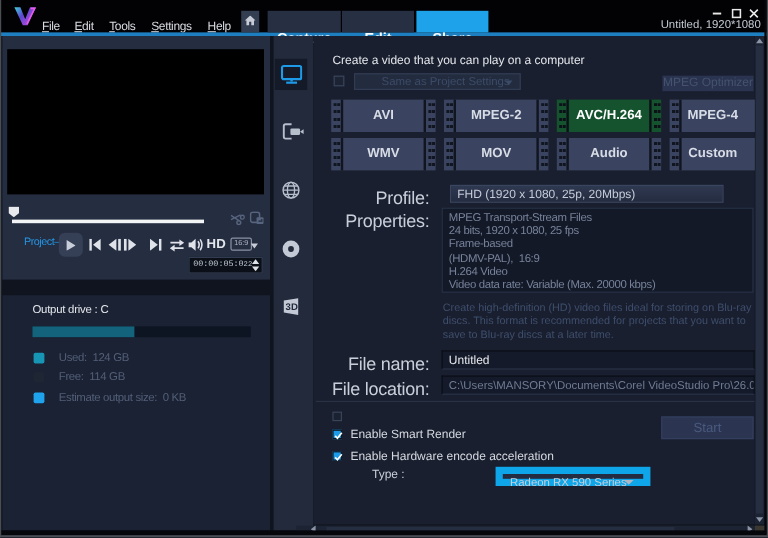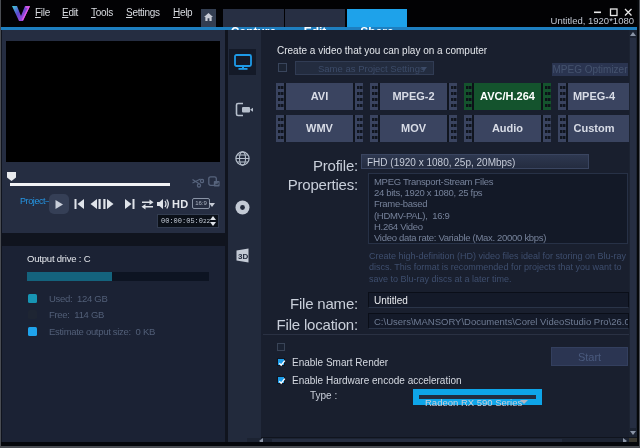--- a/index.html
+++ b/index.html
@@ -2,21 +2,21 @@
 <html><head>
 <meta charset="utf-8">
 <style>
   * { margin:0; padding:0; box-sizing:border-box; }
   html,body { width:640px; height:448px; overflow:hidden; }
   body { font-family:"Liberation Sans", sans-serif; background:#10141e; position:relative; }
   .abs { position:absolute; }
 
   
   #menubar { left:0; top:0; width:640px; height:27px; background:#020204; }
-  .menu { position:absolute; top:7px; color:#d8dbe0; font-size:10px; letter-spacing:-0.3px; }
+  .menu { position:absolute; top:17px; color:#d8dbe0; font-size:10px; letter-spacing:-0.3px; }
   .menu u { text-decoration:underline; }
   #blueline { left:0; top:27px; width:640px; height:3px; background:#1e7fc0; }
 
   .tab { position:absolute; top:9px; height:18px; color:#fff; font-size:12px; font-weight:bold;
          text-align:center; background:#272f43; }
   .tab span { display:block; margin-top:16px; }
   #tab-share { background:#1ea2ea; }
 
   
   #wintitle { position:absolute; top:15px; right:6px; color:#c3c9d3; font-size:9.5px; }
@@ -62,21 +62,21 @@
                        repeating-linear-gradient(to bottom,#10151f 0 2.5px, transparent 2.5px 6px);
      background-size:2.5px 100%,2.5px 100%; background-position:1.5px 1px,5px 1px; background-repeat:no-repeat; }
   .film .hl { left:0; } .film .hr { right:0; }
   .film.sel { background:#14532d; color:#fff; }
   .film.sel i { background:#0c1118; }
   .film.clip { width:72px; }
   .film.sel .h { background-image: repeating-linear-gradient(to bottom,#0c1118 0 2.5px, transparent 2.5px 6px),
                        repeating-linear-gradient(to bottom,#0c1118 0 2.5px, transparent 2.5px 6px); }
 
   .lab { position:absolute; color:#c9cfda; font-size:15px; letter-spacing:-0.2px; text-align:right; right:271px; }
-  #profilefield { left:100px; top:124px; width:228px; height:15px;
+  #profilefield { left:114px; top:124px; width:228px; height:15px;
      background:linear-gradient(#2e3850,#242c40); border:1px solid #3a4560;
      color:#c5cbd8; font-size:10px; line-height:15px; padding-left:5px; white-space:nowrap; }
   #propbox { left:107px; top:143px; width:260px; height:71px; background:#131927; border:1px solid #273146;
      color:#76829a; font-size:9.5px; letter-spacing:-0.3px; line-height:11.2px; padding:2px 0 0 5px; white-space:nowrap; }
   #desc { left:108px; top:221px; width:268px; color:#3e4e6e; font-size:9px; letter-spacing:0; line-height:11.4px; white-space:nowrap; }
 
   .field { position:absolute; left:107px; width:261px; height:16px; background:#141a29; border:1px solid #0a0e18;
      border-bottom-color:#2a3448; font-size:9.5px; line-height:15px; padding-left:5px; white-space:nowrap; overflow:hidden; }
   #fname { top:262px; color:#e8eaee; font-size:10px; }
   #floc  { top:283px; color:#6f7c94; }

